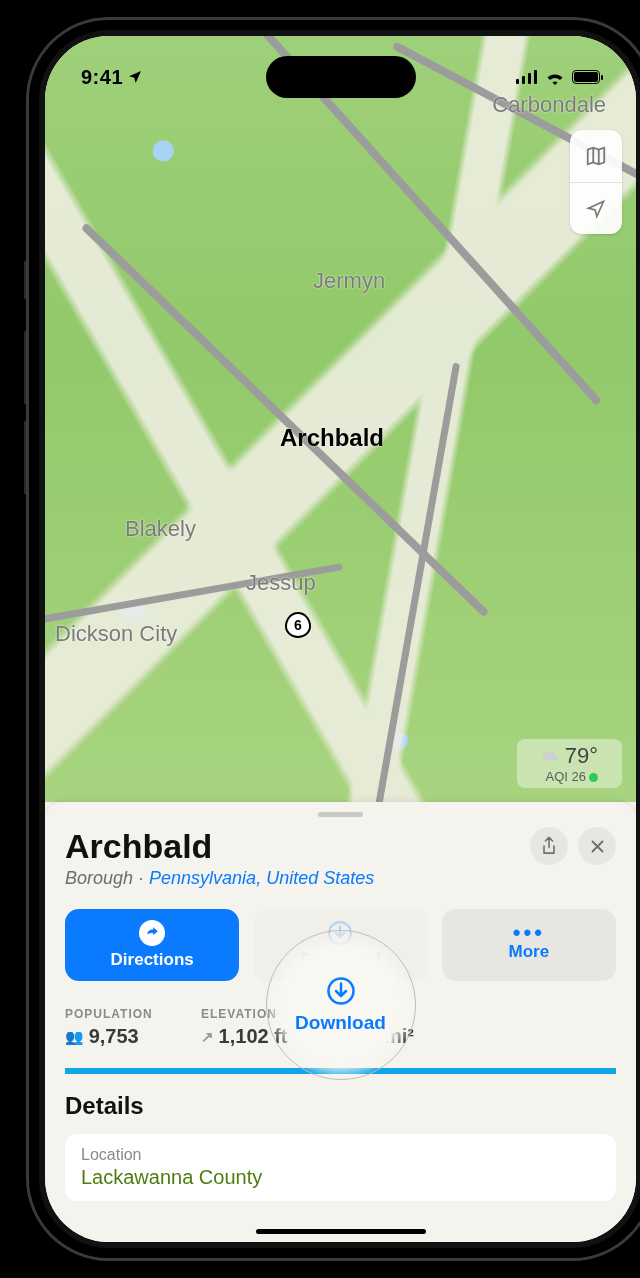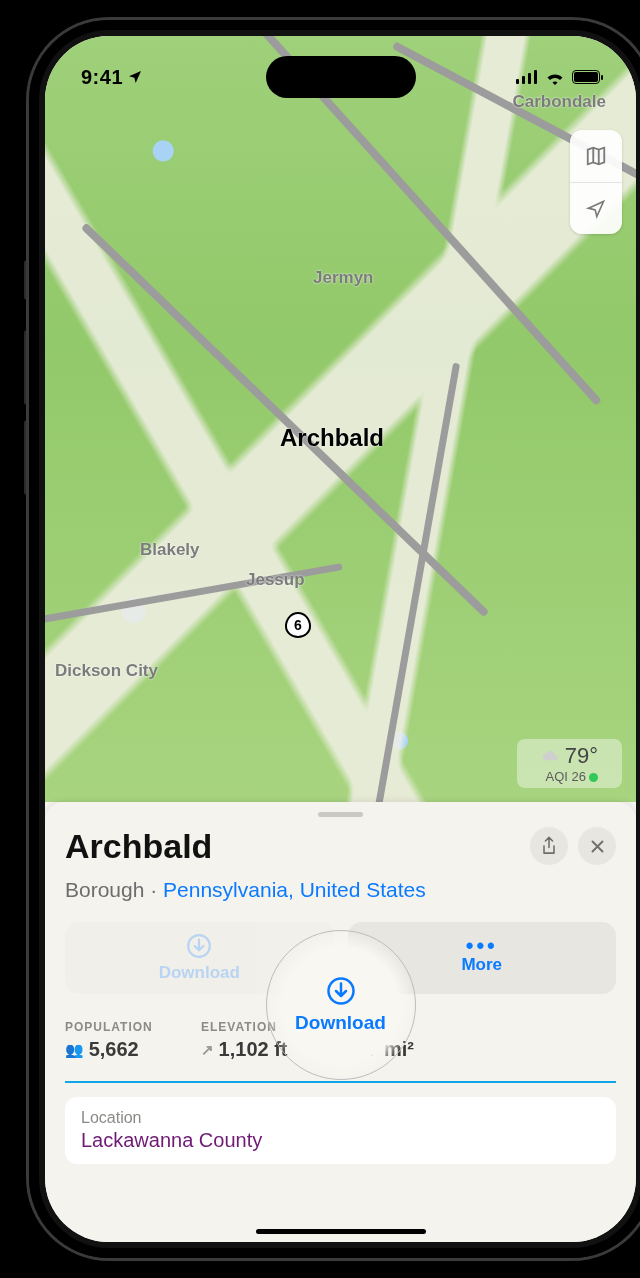--- a/index.html
+++ b/index.html
@@ -42,60 +42,60 @@
     linear-gradient(60deg, transparent 30%, #f2f0e6 31% 36%, transparent 37%),
     linear-gradient(100deg, transparent 60%, #f2f0e6 61% 66%, transparent 67%);
     opacity:.85;}
   .road{position:absolute;height:8px;background:#9c9c9c;border-radius:4px;}
   .r1{top:80px;left:330px;width:320px;transform:rotate(28deg);}
   .r2{top:170px;left:120px;width:520px;transform:rotate(48deg);}
   .r3{top:380px;left:-40px;width:560px;transform:rotate(44deg);}
   .r4{top:560px;left:130px;width:480px;transform:rotate(100deg);height:7px;}
   .r5{top:560px;left:-80px;width:380px;transform:rotate(-10deg);height:7px;}
 
-  .city{position:absolute;font-size:17px;color:#7b7b7b;text-shadow:0 0 2px #fff;font-weight:bold;}
+  .city{position:absolute;font-size:22px;color:#7b7b7b;text-shadow:0 0 2px #fff;}
   .city.main{color:#000;font-weight:700;font-size:24px;}
   .shield{position:absolute;width:26px;height:26px;border:2px solid #000;border-radius:50% 50% 50% 50% / 55% 55% 45% 45%;background:#fff;font-size:14px;font-weight:700;display:flex;align-items:center;justify-content:center;}
 
   .map-ctrl{position:absolute;right:14px;top:94px;width:52px;background:rgba(255,255,255,0.92);border-radius:12px;box-shadow:0 1px 3px rgba(0,0,0,.15);overflow:hidden;}
   .map-ctrl div{height:52px;display:flex;align-items:center;justify-content:center;color:#7a7a7a;}
   .map-ctrl div+div{border-top:1px solid #e3e3e3;}
 
   .weather{position:absolute;right:14px;bottom:14px;text-align:right;color:#5c5c5c;font-size:13px;background:rgba(255,255,255,.4);padding:4px 24px;border-radius:8px;}
   .weather .temp{font-size:22px;color:#444;font-weight:500;display:flex;align-items:center;gap:4px;justify-content:flex-end;}
   .aqi-dot{display:inline-block;width:9px;height:9px;border-radius:50%;background:#34c759;margin-left:3px;vertical-align:middle;}
 
   
   .sheet{position:absolute;left:0;right:0;bottom:0;height:440px;background:#f4f3ee;border-radius:18px 18px 0 0;padding:10px 20px 0;box-shadow:0 -1px 6px rgba(0,0,0,.1);}
   .grabber{width:45px;height:5px;background:#c9c9c6;border-radius:3px;margin:0 auto 10px;}
   .hdr{display:flex;align-items:flex-start;}
   .title{font-size:34px;font-weight:700;color:#111;flex:1;}
   .circ{width:38px;height:38px;border-radius:50%;background:#e7e6e1;display:flex;align-items:center;justify-content:center;color:#6f6f6f;margin-left:10px;}
-  .sub{margin-top:12px;font-size:21px;color:#6d6d6d;}
+  .sub{margin-top:2px;font-size:18px;color:#6d6d6d;font-style:italic;}
   .sub a{color:#0a7aff;text-decoration:none;}
 
   .actions{display:flex;gap:14px;margin-top:20px;}
   .act{flex:1;height:72px;border-radius:14px;background:#e7e6e1;display:flex;flex-direction:column;align-items:center;justify-content:center;gap:4px;color:#0a7aff;font-size:17px;font-weight:600;}
   .act.primary{background:#0a7aff;color:#fff;}
   .act .ico{width:26px;height:26px;border-radius:50%;display:flex;align-items:center;justify-content:center;}
   .act.primary .ico{background:#fff;color:#0a7aff;}
   .dots{letter-spacing:3px;font-size:22px;line-height:10px;}
 
   .highlight-ring{position:absolute;width:150px;height:150px;border-radius:50%;border:1px solid #bdbdbd;left:50%;transform:translateX(-50%);top:128px;background:radial-gradient(circle,#f8f7f2 55%,rgba(248,247,242,0) 72%);pointer-events:none;display:flex;flex-direction:column;align-items:center;justify-content:center;gap:6px;color:#0a7aff;font-weight:600;font-size:19px;}
 
-  .stats{display:flex;gap:26px;margin-top:26px;border-bottom:2px solid #0ea5e9;padding-bottom:20px;overflow:hidden;}
+  .stats{display:flex;gap:26px;margin-top:26px;border-bottom:6px solid #0ea5e9;padding-bottom:20px;overflow:hidden;}
   .stat{min-width:110px;}
   .stat h4{font-size:12px;letter-spacing:1px;color:#8a8a87;font-weight:600;margin-bottom:4px;}
   .stat .v{font-size:20px;font-weight:600;color:#3a3a3a;display:flex;align-items:center;gap:5px;}
   .mini{color:#9a9a97;font-size:15px;}
 
   .details h3{font-size:24px;font-weight:700;margin-top:18px;color:#111;}
   .card{background:#fff;border-radius:12px;margin-top:14px;padding:12px 16px;}
   .card label{font-size:16px;color:#8a8a87;}
-  .card .val{font-size:20px;color:#701a75;margin-top:2px;}
+  .card .val{font-size:20px;color:#4d7c0f;margin-top:2px;}
 
   .home-ind{position:absolute;bottom:8px;left:50%;transform:translateX(-50%);width:170px;height:5px;border-radius:3px;background:#000;z-index:60;}
 </style>
 </head>
 <body>
 
 <div class="btn-side vol1"></div>
 <div class="btn-side vol2"></div>
 <div class="btn-side vol3"></div>
 <div class="btn-side pwr"></div>
@@ -131,23 +131,23 @@
     <div class="map">
       <div class="road r1"></div>
         <div class="road r2"></div>
         <div class="road r3"></div>
         <div class="road r4"></div>
         <div class="road r5"></div>
 
       <span class="city" style="top:56px;right:30px;">Carbondale</span>
       <span class="city" style="top:232px;left:268px;">Jermyn</span>
       <span class="city main" style="top:388px;left:235px;">Archbald</span>
-      <span class="city" style="top:480px;left:95px;margin-top:24px;">Blakely</span>
+      <span class="city" style="top:480px;left:80px;">Blakely</span>
       <span class="city" style="top:534px;left:185px;margin-left:16px;">Jessup</span>
-      <span class="city" style="top:585px;left:10px;margin-top:40px;">Dickson City</span>
+      <span class="city" style="top:585px;left:10px;">Dickson City</span>
 
       <span class="shield" style="top:576px;left:240px;">6</span>
 
       <div class="map-ctrl">
         <div>
           <svg width="22" height="22" viewBox="0 0 24 24">
               <path d="M3 5l6-2 6 2 6-2v16l-6 2-6-2-6 2V5z" fill="none" stroke="#7a7a7a" stroke-width="2"></path>
               <path d="M9 3v16M15 5v16" stroke="#7a7a7a" stroke-width="2"></path>
             </svg>
         </div>
@@ -184,20 +184,28 @@
               <path d="M4 4l16 16M20 4L4 20" stroke="#6f6f6f" stroke-width="3" stroke-linecap="round"></path>
             </svg>
         </div>
       </div>
 
       <div class="sub">
         <span>Borough</span> · <a href="#">Pennsylvania, United States</a>
       </div>
 
       <div class="actions">
+        <div class="act primary">
+          <span class="ico">
+            <svg width="14" height="14" viewBox="0 0 24 24">
+                <path d="M4 14c0-5 4-8 10-8v-4l8 7-8 7v-4c-4 0-7 1-10 2z" fill="#0a7aff"></path>
+              </svg>
+          </span>
+          <span>Directions</span>
+        </div>
         <div class="act" style="opacity:.25">
           <svg width="26" height="26" viewBox="0 0 24 24">
               <circle cx="12" cy="12" r="10" fill="none" stroke="#0a7aff" stroke-width="2"></circle>
               <path d="M12 6v9m-4-3l4 4 4-4" fill="none" stroke="#0a7aff" stroke-width="2" stroke-linecap="round" stroke-linejoin="round"></path>
             </svg>
           <span>Download</span>
         </div>
         <div class="act">
           <span class="dots">•••</span>
           <span>More</span>
@@ -210,40 +218,41 @@
             <path d="M12 6v9m-4-3l4 4 4-4" fill="none" stroke="#0a7aff" stroke-width="2" stroke-linecap="round" stroke-linejoin="round"></path>
           </svg>
         <span>Download</span>
       </div>
 
       <div class="stats">
         <div class="stat">
           <h4>POPULATION</h4>
           <div class="v">
               <span class="mini">👥</span>
-              <span>5,662</span>
+              <span>9,753</span>
             </div>
         </div>
         <div class="stat">
           <h4>ELEVATION</h4>
           <div class="v">
               <span class="mini">↗</span>
               <span>1,102 ft</span>
             </div>
         </div>
         <div class="stat">
           <h4>AREA</h4>
           <div class="v">
               <span class="mini">⬚</span>
               <span>17 mi²</span>
             </div>
         </div>
       </div>
 
       <div class="details">
+        <h3>Details</h3>
         <div class="card">
           <label>Location</label>
           <div class="val">Lackawanna County</div>
         </div>
       </div>
     </div>
 
     <div class="home-ind"></div>
   </div>
 </div>

